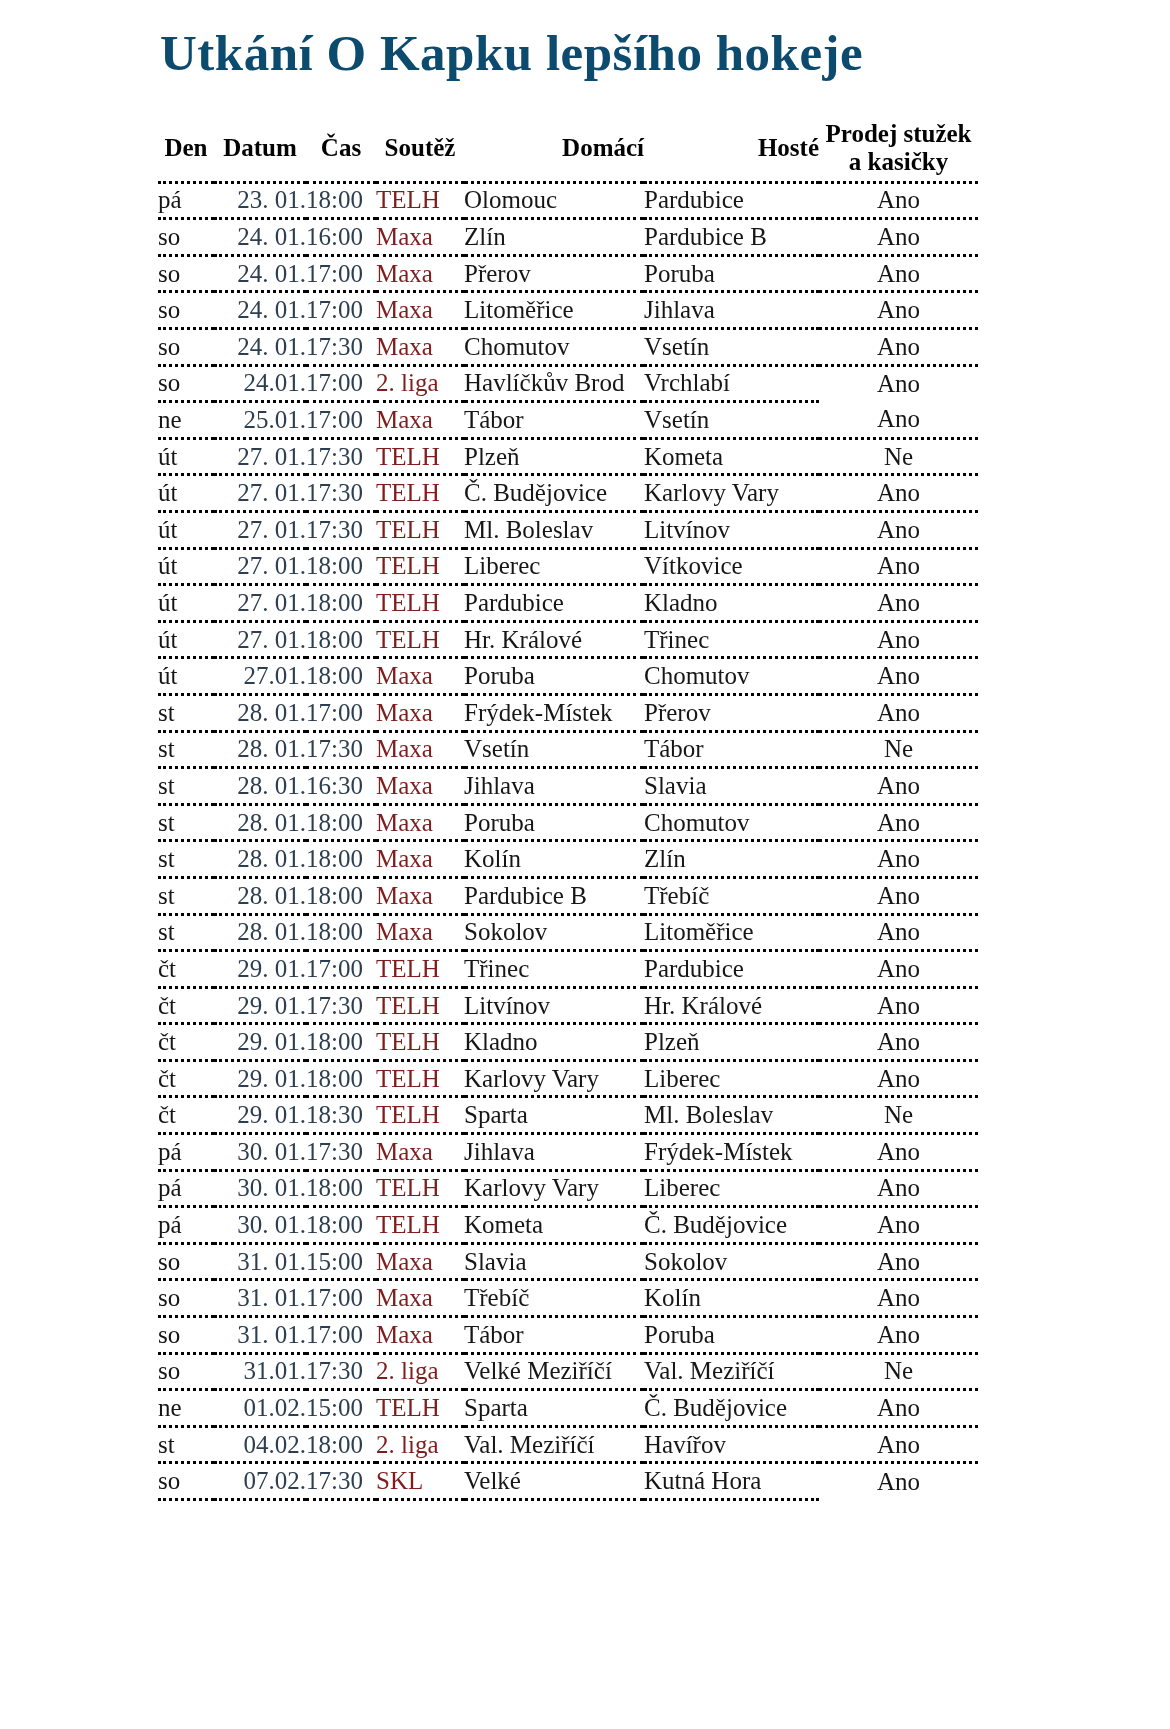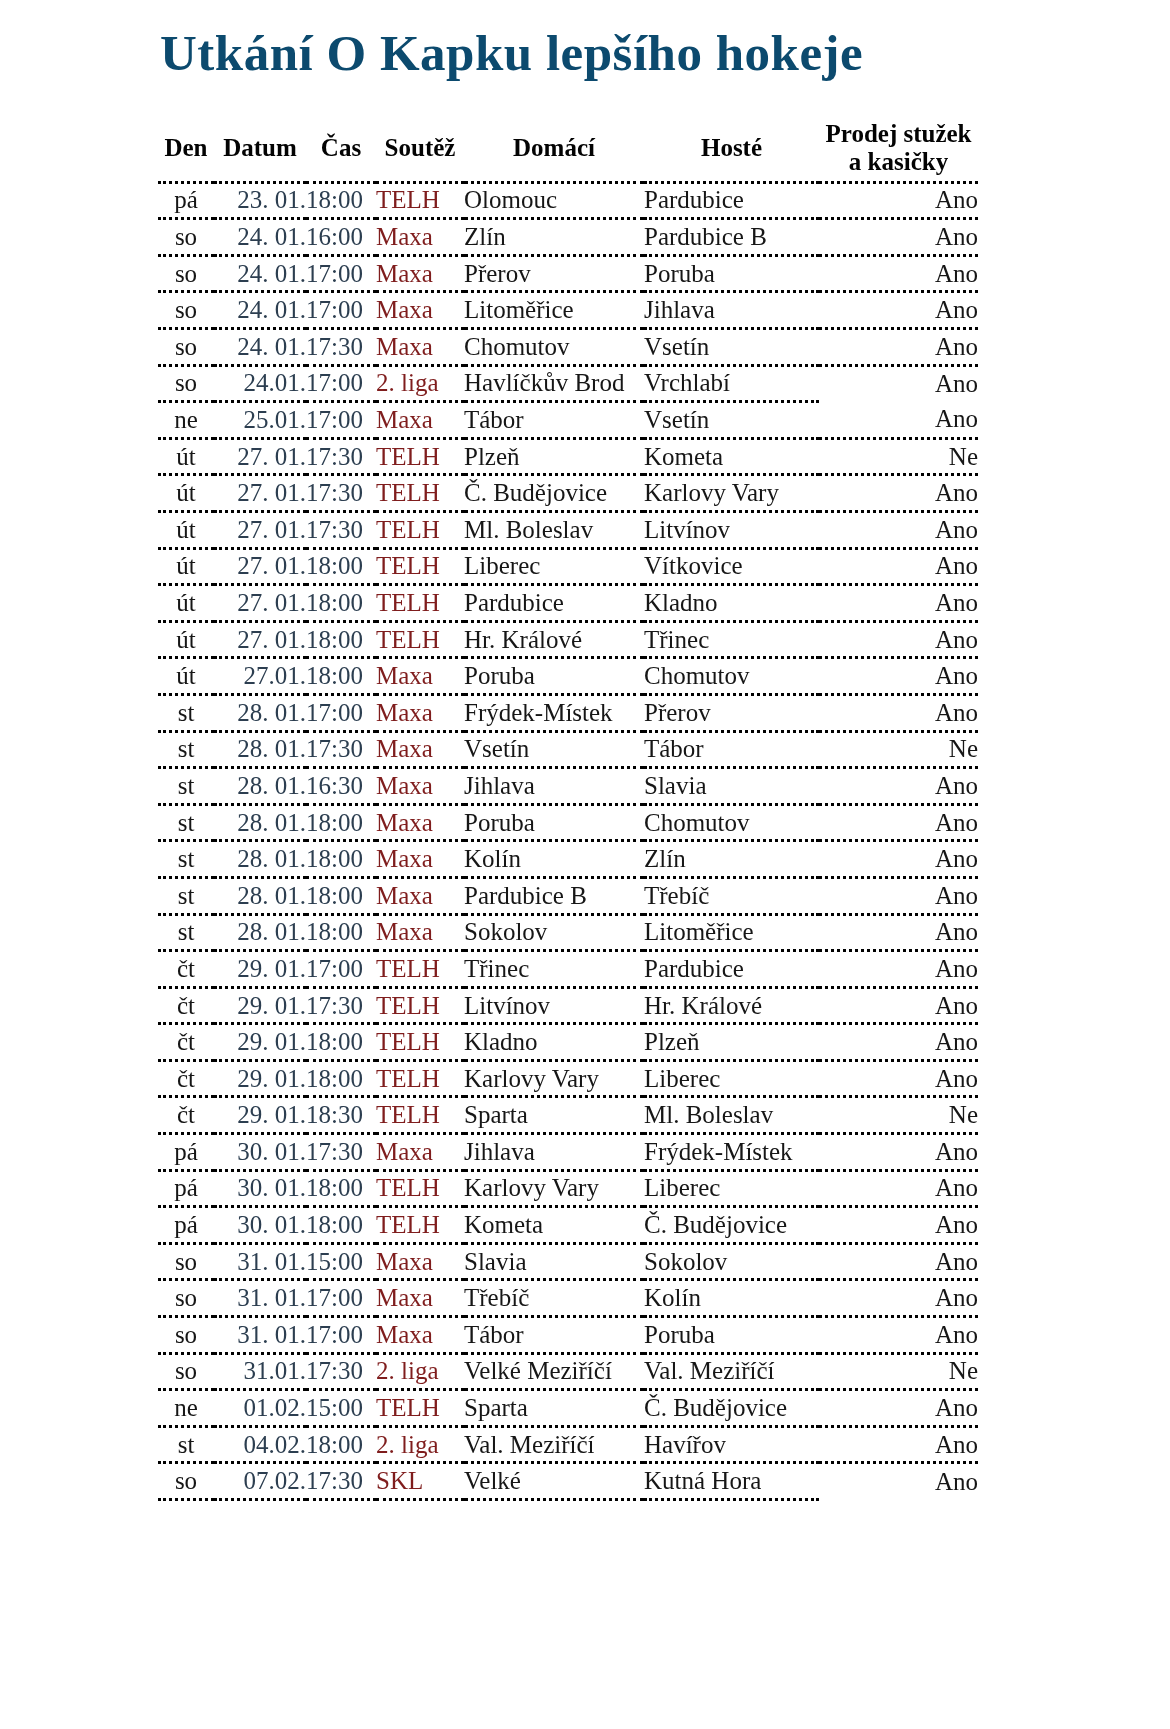--- a/index.html
+++ b/index.html
@@ -42,39 +42,39 @@
   thead th {
     height: 66px;
     padding: 0;
     font-size: 25px;
     font-weight: bold;
     vertical-align: middle;
     color: #030303;
     border: none;
   }
   th.c-den, th.c-datum, th.c-cas, th.c-soutez, th.c-prodej { text-align: center; }
-  th.c-domaci, th.c-hoste { text-align: center; }
+  th.c-domaci, th.c-hoste { text-align: right; }
   th.c-prodej .two-line { display: block; line-height: 1.12; }
 
   tbody td {
     height: 33.6px;
     padding: 0;
     font-size: 25px;
     vertical-align: middle;
     border-top: 3px dotted #000;
     white-space: nowrap;
     overflow: visible;
   }
-  td.c-den    { text-align: center; color: #161616; }
+  td.c-den    { color: #161616; }
   td.c-datum  { text-align: right; }
   td.c-cas    { text-align: left; }
   td.c-soutez { color: #7f1d1d; }
   td.c-domaci { text-align: left;  color: #161616; }
   td.c-hoste  { text-align: left;  color: #161616; }
-  td.c-prodej { text-align: right; color: #161616; }
+  td.c-prodej { text-align: center; color: #161616; }
 
   
   tr.short-top td:last-child { border-top: none; }
   
   tr.last-row td { border-bottom: 3px dotted #000; }
   tr.last-row td:last-child { border-bottom: none; }
 </style>
 <style>td.c-datum, td.c-cas { color: #2c3e50; }tbody td { border-top-color: #000000; }</style></head>
 <body>
 

